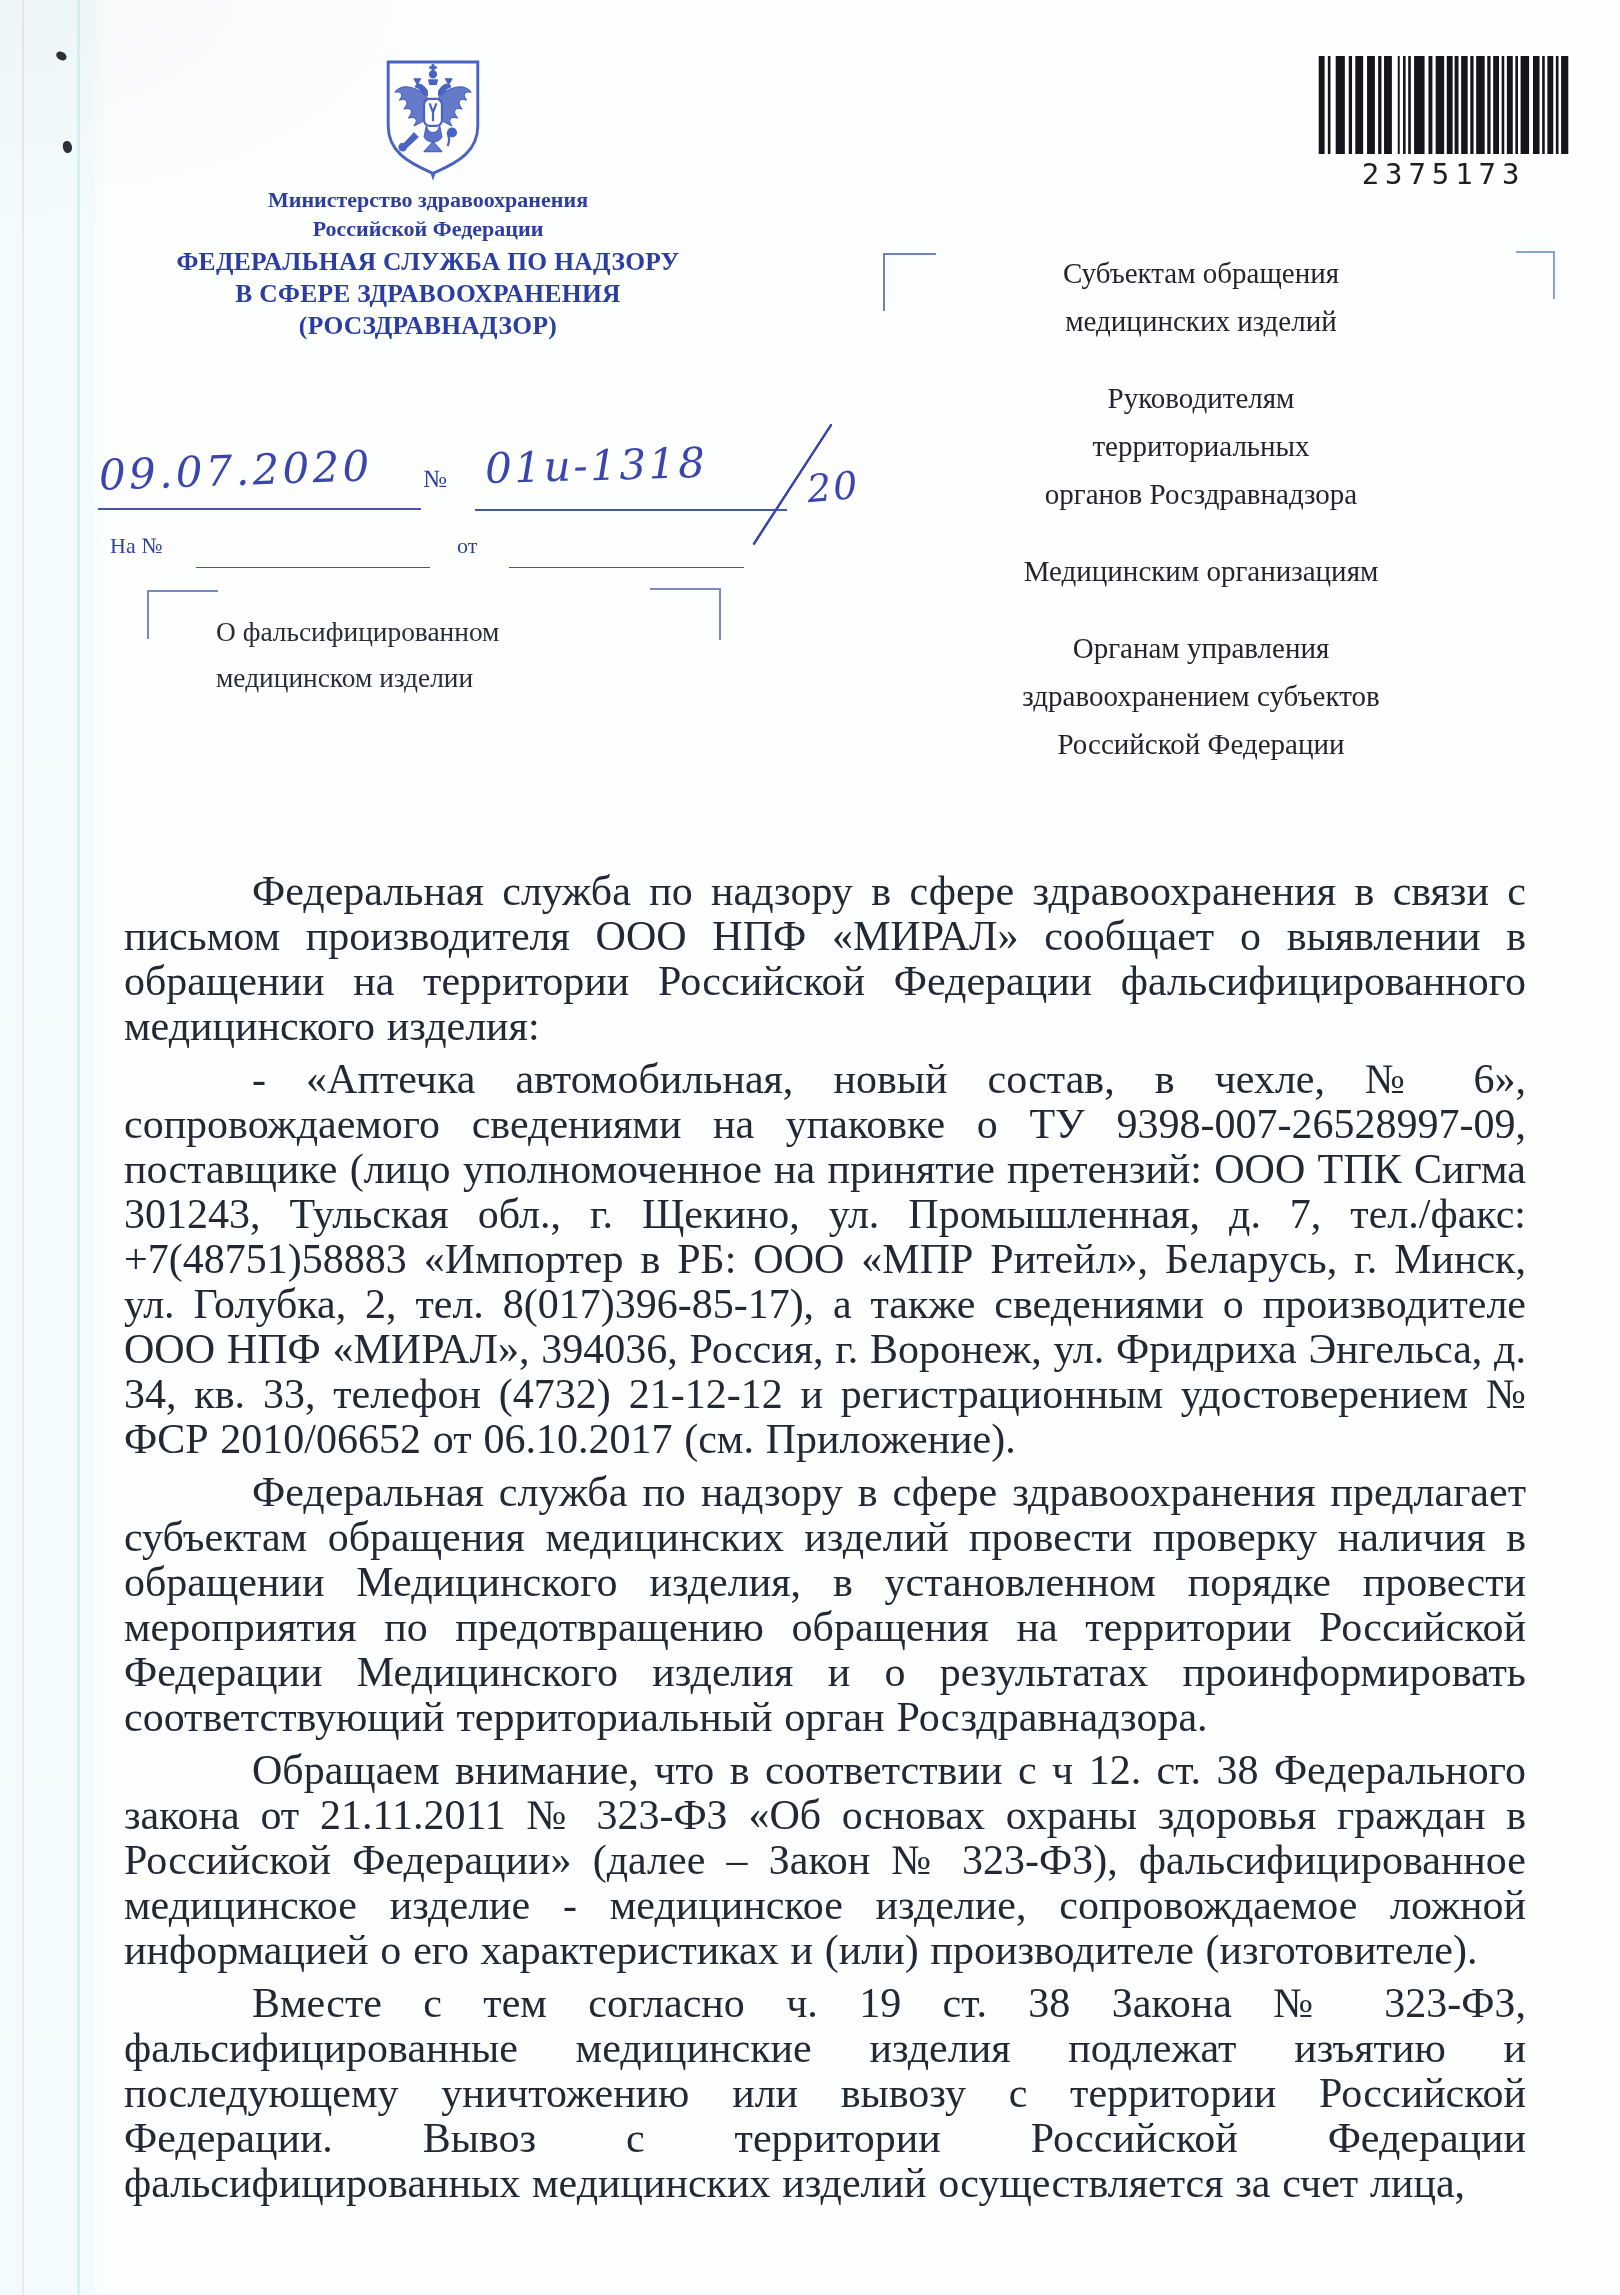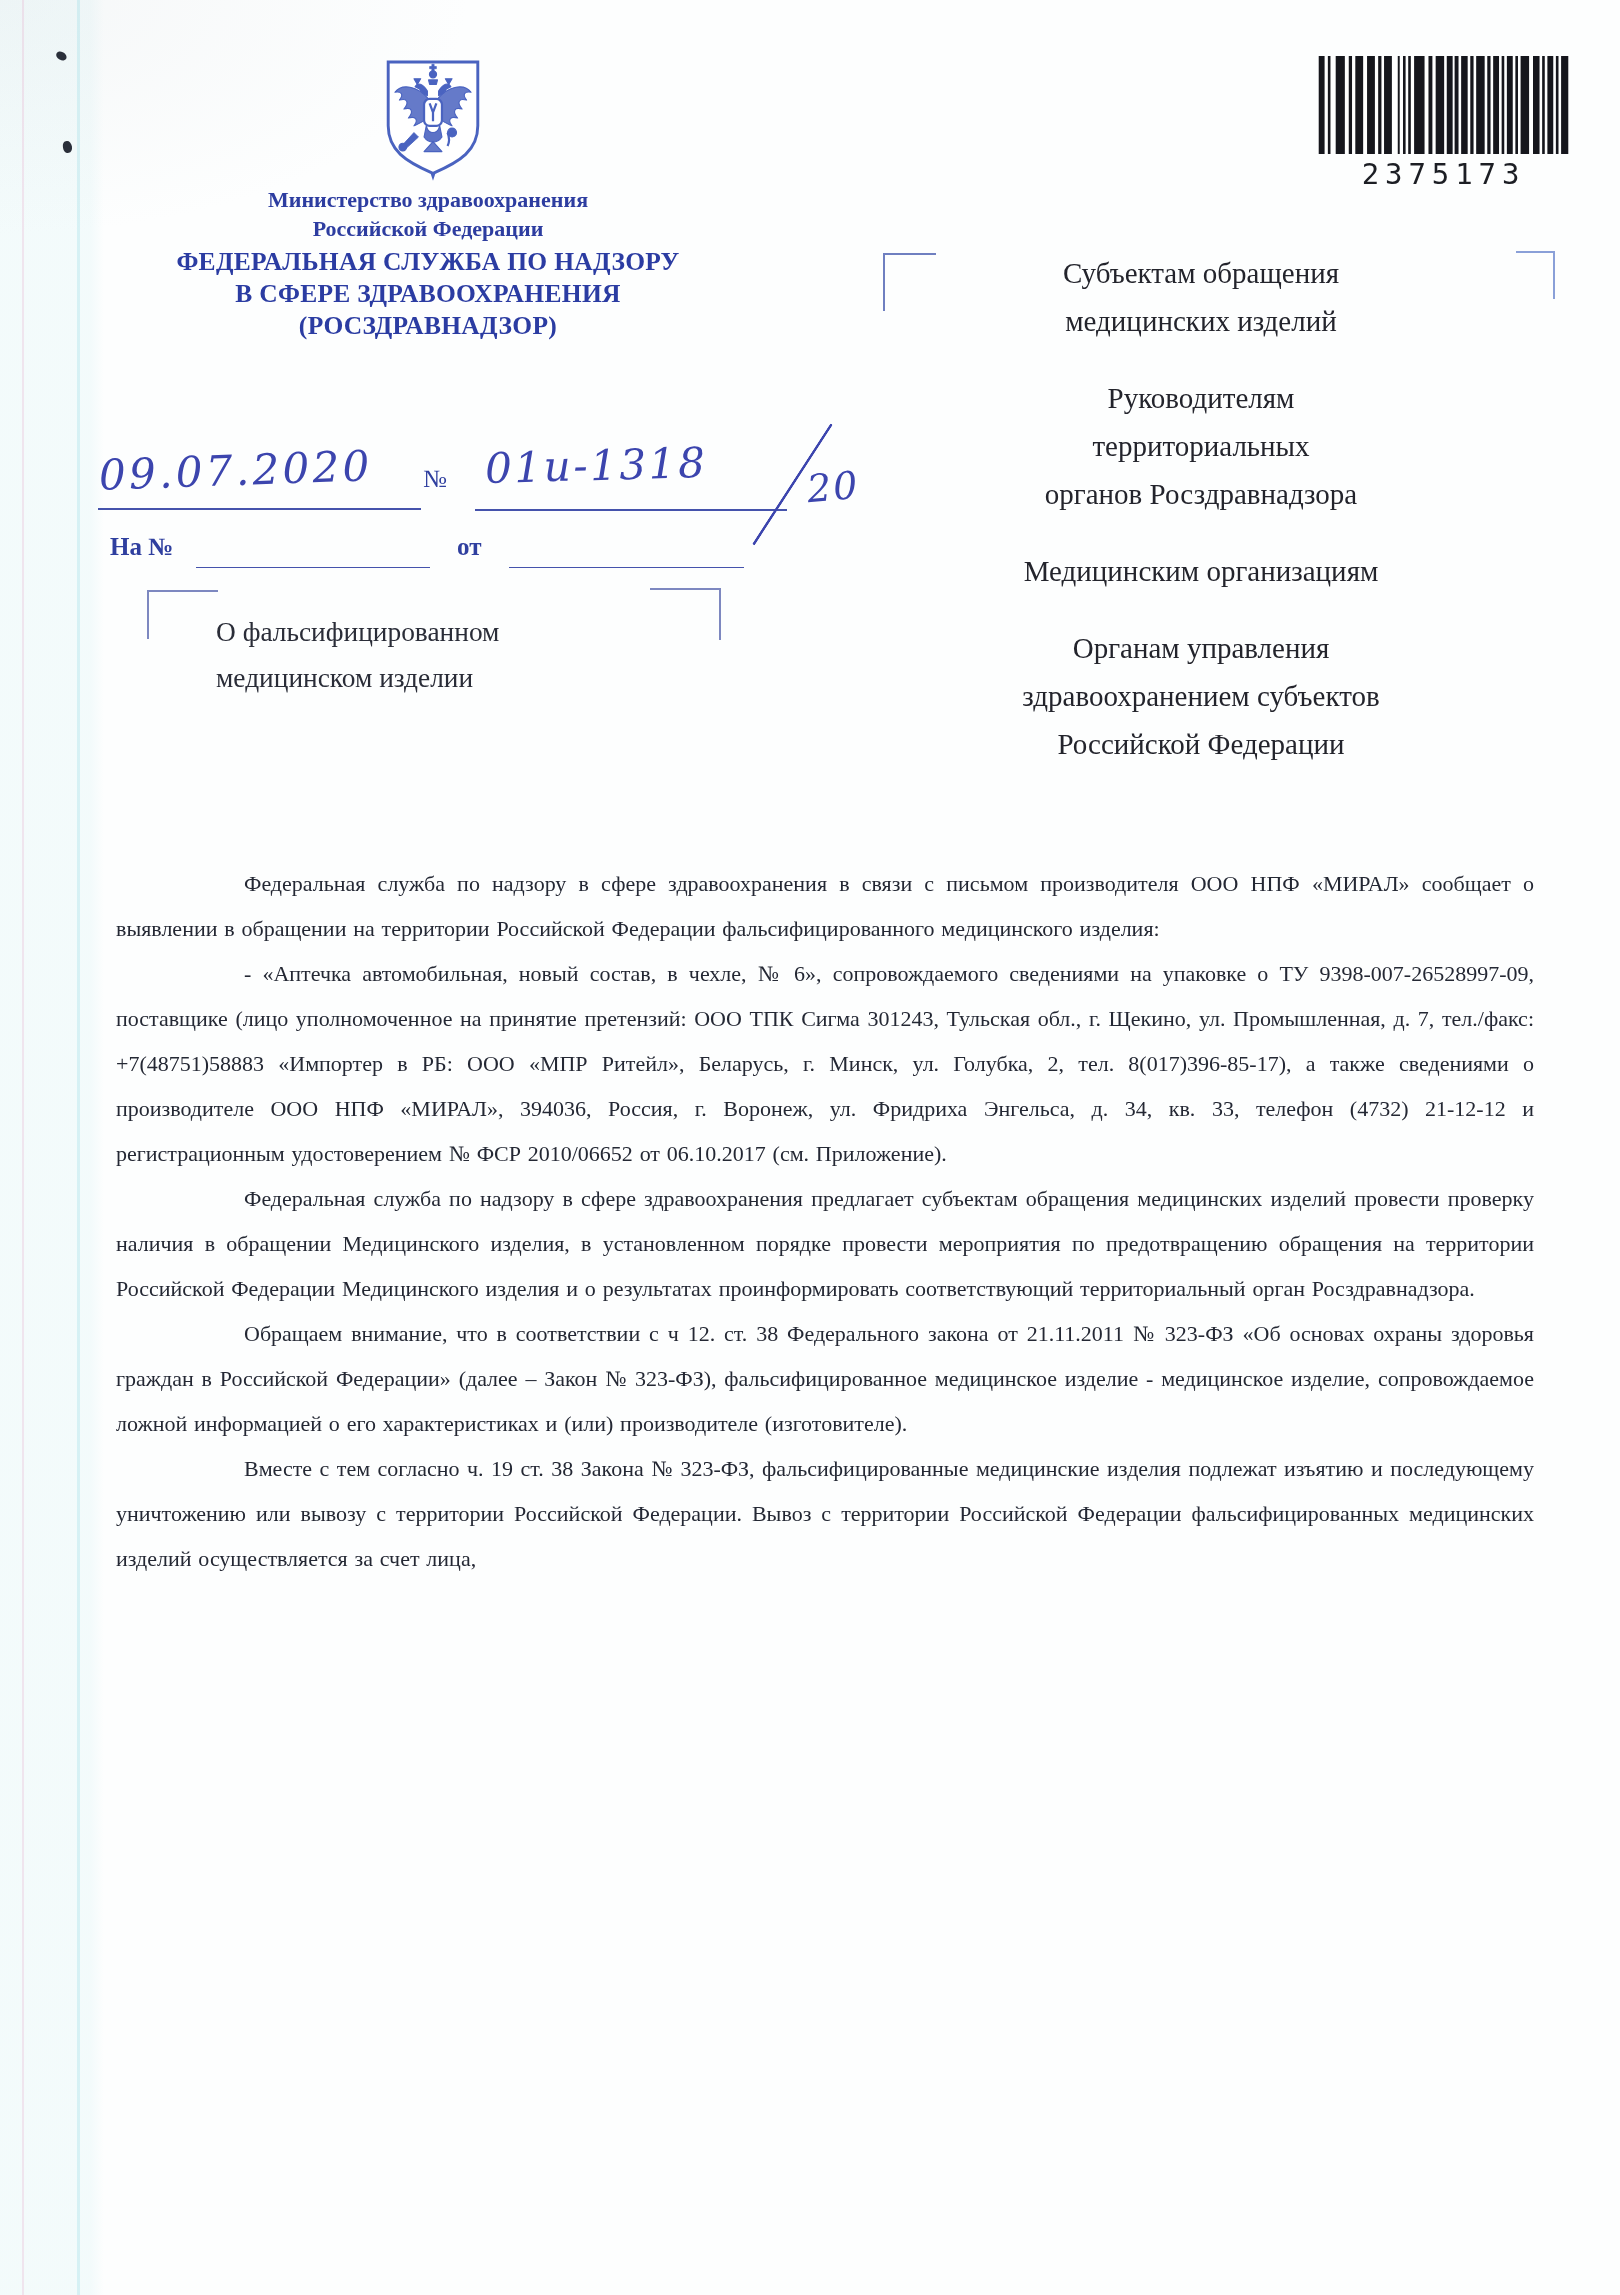--- a/index.html
+++ b/index.html
@@ -36,21 +36,21 @@
   .hand{font-style:italic;color:#3c45ae;font-family:"DejaVu Serif",serif;}
   .hw-date{position:absolute;left:99px;top:446px;font-size:42px;letter-spacing:3.3px;transform:rotate(-2deg);}
   .num-sign{position:absolute;left:423px;top:465px;font-size:25px;color:#2f3f9f;}
   .hw-num{position:absolute;left:485px;top:441px;font-size:42px;letter-spacing:2.6px;transform:rotate(-1.5deg);}
   .hw-slash{position:absolute;left:752px;top:400px;height:144px;width:0;
             border-left:3.3px solid #3c45ae;border-radius:2px;transform:rotate(33deg);transform-origin:bottom left;}
   .hw-suffix{position:absolute;left:807px;top:465px;font-size:38px;letter-spacing:2px;transform:rotate(-5deg);}
   .uline{position:absolute;height:2px;background:#4553ac;}
   .ul-date{left:98px;top:508px;width:323px;}
   .ul-num{left:475px;top:509px;width:312px;}
-  .reply{position:absolute;color:#2f3f9f;font-size:25px;font-weight:bold;}
+  .reply{position:absolute;color:#2f3f9f;font-size:22px;}
   .reply-na{left:110px;top:533px;}
   .reply-ot{left:457px;top:533px;}
   .ul-reply1{left:196px;top:567px;width:234px;height:1.3px;}
   .ul-reply2{left:509px;top:567px;width:235px;height:1.3px;}
 
   
   .corner{position:absolute;border:0 solid #7d88c0;}
   .c-subj-l{left:147px;top:590px;width:69px;height:47px;border-top-width:2px;border-left-width:2px;}
   .c-subj-r{left:650px;top:588px;width:69px;height:50px;border-top-width:2px;border-right-width:2px;}
   .c-addr-l{left:883px;top:253px;width:51px;height:56px;border-top-width:2px;border-left-width:2px;border-color:#6f7fc0;}
@@ -64,21 +64,21 @@
   .addressee{font-size:29px;line-height:48px;text-align:center;color:#23242c;white-space:pre-line;}
 
   
   .barcode{position:absolute;left:1316px;top:56px;width:255px;text-align:center;}
   .barcode svg{display:block;}
   .barcode-num{margin-top:2.6px;font-family:"DejaVu Sans Mono",monospace;font-size:29px;
                letter-spacing:5.9px;color:#1c1e24;}
 
   
   .body-text{position:absolute;left:116px;top:861px;width:1418px;}
-  .body-text p{margin:0;text-indent:128px;font-size:22px;line-height:45px;
+  .body-text p{margin:8px;text-indent:128px;font-size:42px;line-height:45px;
                text-align:justify;word-spacing:1.3px;color:#242834;}
 </style>
 </head>
 <body>
 
 <div class="page">
 
   <div class="scanline pink"></div>
   <div class="scanline cyan"></div>
   <div class="speck s1"></div>

